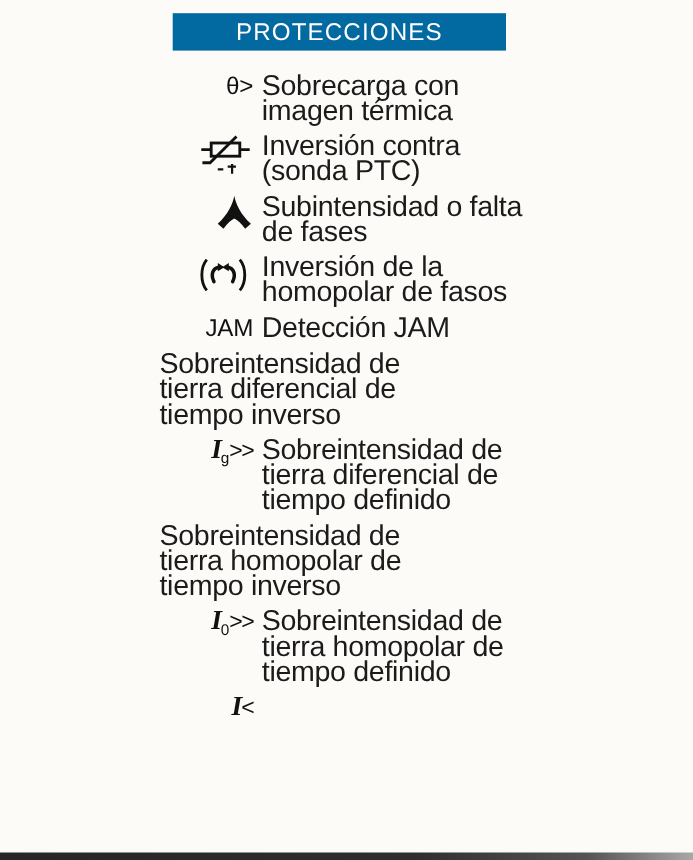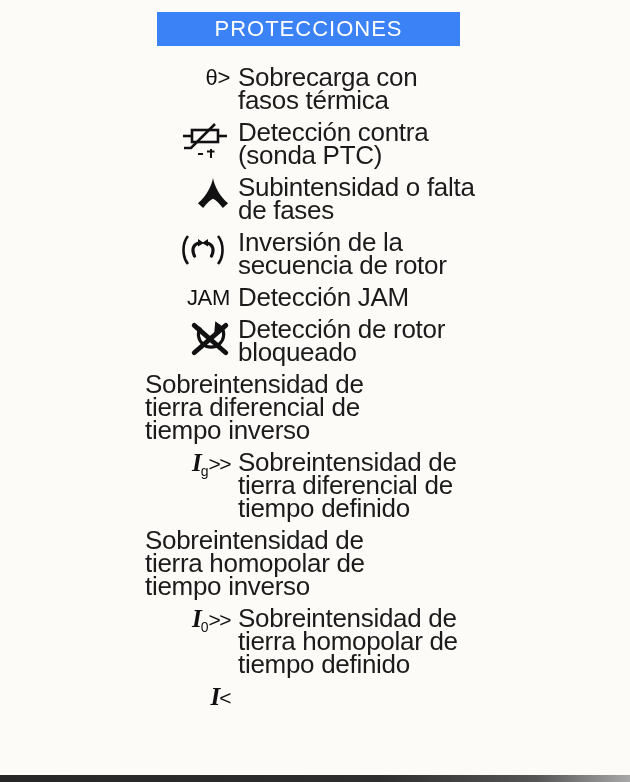--- a/index.html
+++ b/index.html
@@ -11,21 +11,21 @@
   .page {
     position: relative;
     width: 630px; height: 782px;
     background: #fcfbf8;
     overflow: hidden;
   }
   .header-bar {
     position: absolute;
     left: 157px; top: 12px;
     width: 303px; height: 34px;
-    background: #3b82f6;
+    background: #0369a1;
     display: flex; align-items: center; justify-content: center;
   }
   .header-bar .header-title {
     color: #ffffff;
     font-size: 22px;
     letter-spacing: 1px;
     font-weight: 400;
   }
   .items {
     position: absolute;
@@ -89,35 +89,35 @@
 
   <div class="header-bar">
     <span class="header-title">PROTECCIONES</span>
   </div>
 
   <div class="items" id="items">
       <div class="item">
         <div class="sym"><span class="plain-sym">θ&gt;</span></div>
         <div class="txt">
           <span class="line">Sobrecarga con</span>
-          <span class="line">fasos térmica</span>
+          <span class="line">imagen térmica</span>
         </div>
       </div>
       <div class="item">
         <div class="sym"><span style="display: inline-block; margin-top: 1px;"><svg width="50" height="38" viewBox="0 0 46 38" xmlns="http://www.w3.org/2000/svg">
               <line class="icon-stroke" stroke-width="2.6" x1="1" y1="14" x2="10" y2="14"></line>
               <rect class="icon-stroke" stroke-width="2.6" x="10" y="8" width="26" height="12"></rect>
               <line class="icon-stroke" stroke-width="2.6" x1="36" y1="14" x2="45" y2="14"></line>
               <polyline class="icon-stroke" stroke-width="2.6" points="2,26 9,26 33,2"></polyline>
               <line class="icon-stroke" stroke-width="2" x1="16" y1="32" x2="21" y2="32"></line>
               <line class="icon-stroke" stroke-width="2" x1="29" y1="27" x2="29" y2="36"></line>
               <line class="icon-stroke" stroke-width="2" x1="25" y1="29.5" x2="32.5" y2="29.5"></line>
             </svg></span></div>
         <div class="txt">
-          <span class="line">Detección contra</span>
+          <span class="line">Inversión contra</span>
           <span class="line">(sonda PTC)</span>
         </div>
       </div>
       <div class="item">
         <div class="sym"><span style="display: inline-block; margin-top: 1px;"><svg width="34" height="32" viewBox="0 0 36 34" xmlns="http://www.w3.org/2000/svg">
               <path class="icon-fill" d="M18 1 C16.5 9 12 19 2 28 L7.5 33 C11.5 27.5 15 24.5 18 23 C21 24.5 24.5 27.5 28.5 33 L34 28 C24 19 19.5 9 18 1 Z"></path>
             </svg></span></div>
         <div class="txt">
           <span class="line">Subintensidad o falta</span>
           <span class="line">de fases</span>
@@ -127,39 +127,27 @@
         <div class="sym"><span style="display: inline-block; margin-top: 4px;"><svg width="54" height="30" viewBox="0 0 48 30" xmlns="http://www.w3.org/2000/svg">
               <path class="icon-stroke" stroke-width="2.6" d="M9 1 C3 8 3 22 9 29"></path>
               <path class="icon-stroke" stroke-width="2.6" d="M39 1 C45 8 45 22 39 29"></path>
               <path class="icon-stroke" stroke-width="3.2" stroke-linecap="round" d="M20 8 C14 9 12.5 15 15.5 21"></path>
               <polygon class="icon-fill" points="19,4 25,8 19,11.5"></polygon>
               <path class="icon-stroke" stroke-width="3.2" stroke-linecap="round" d="M28 8 C34 9 35.5 15 32.5 21"></path>
               <polygon class="icon-fill" points="29,4 23,8 29,11.5"></polygon>
             </svg></span></div>
         <div class="txt">
           <span class="line">Inversión de la</span>
-          <span class="line">secuencia de rotor</span>
+          <span class="line">homopolar de fasos</span>
         </div>
       </div>
       <div class="item">
         <div class="sym"><span class="plain-sym">JAM</span></div>
         <div class="txt">
           <span class="line">Detección JAM</span>
-        </div>
-      </div>
-      <div class="item">
-        <div class="sym"><span style="display: inline-block; margin-top: 0px;"><svg width="40" height="40" viewBox="0 0 38 38" xmlns="http://www.w3.org/2000/svg">
-              <path class="icon-stroke" stroke-width="3" d="M10 9 A 12 12 0 1 0 30 9"></path>
-              <polygon class="icon-fill" points="24,3 33,9.5 23,15"></polygon>
-              <line class="icon-stroke" stroke-width="4.6" stroke-linecap="round" x1="4" y1="7" x2="34" y2="33"></line>
-              <line class="icon-stroke" stroke-width="4.6" stroke-linecap="round" x1="34" y1="7" x2="4" y2="33"></line>
-            </svg></span></div>
-        <div class="txt">
-          <span class="line">Detección de rotor</span>
-          <span class="line">bloqueado</span>
         </div>
       </div>
       <div class="item">
         <div class="txt">
           <span class="line">Sobreintensidad de</span>
           <span class="line">tierra diferencial de</span>
           <span class="line">tiempo inverso</span>
         </div>
       </div>
       <div class="item">

